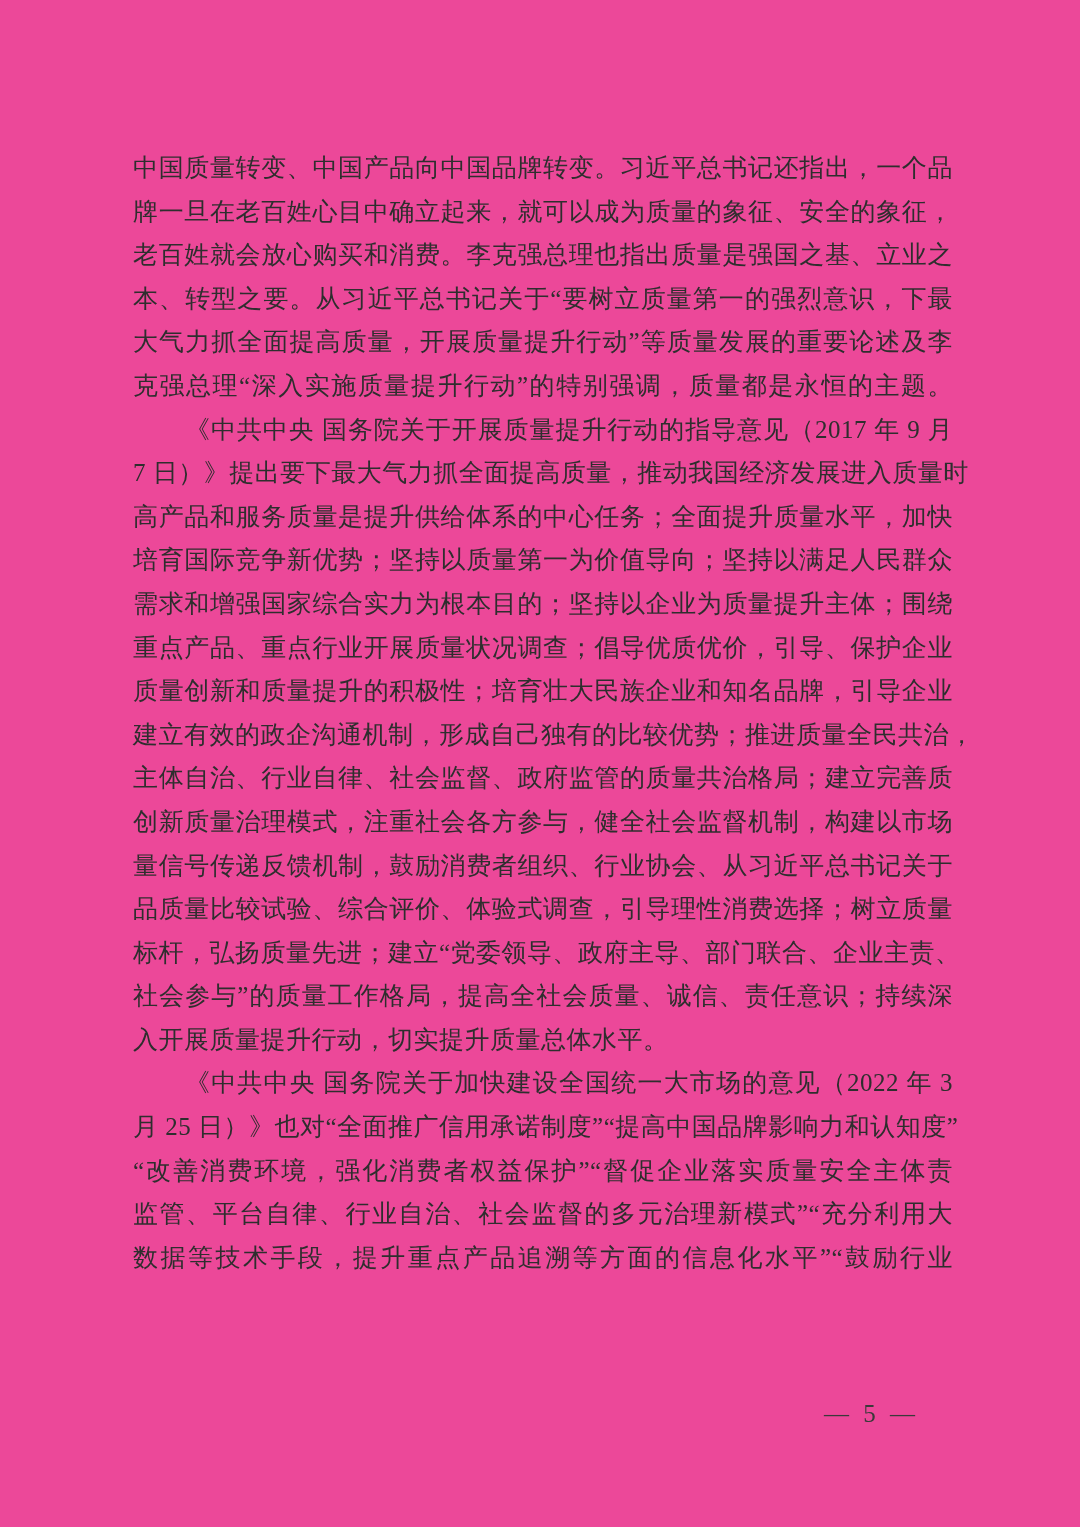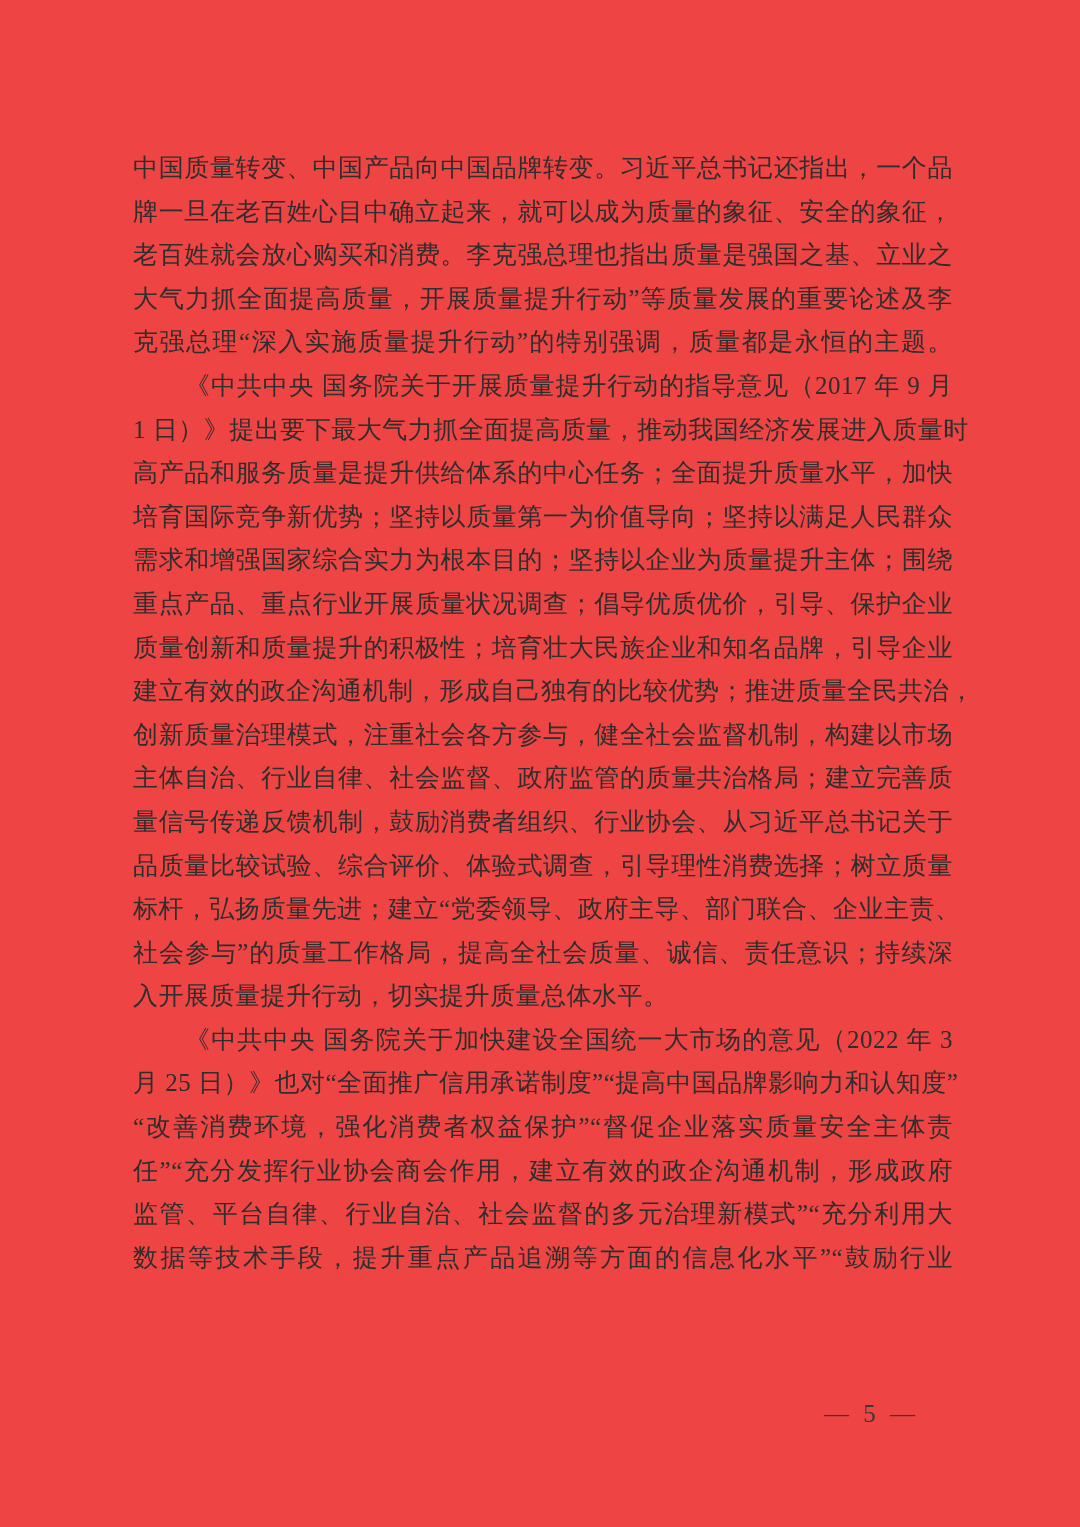--- a/index.html
+++ b/index.html
@@ -5,21 +5,21 @@
   html, body {
     margin: 0;
     padding: 0;
     background: #e8e8e8;
   }
   .page {
     position: relative;
     width: 1080px;
     height: 1527px;
     margin: 0 auto;
-    background: #ef4444;
+    background: #ec4899;
     overflow: hidden;
     font-family: "Liberation Serif", "DejaVu Serif", serif;
     color: #2e2e2e;
   }
   .content {
     position: absolute;
     left: 133px;
     top: 146px;
     width: 820px;
   }
@@ -54,47 +54,47 @@
 </head>
 <body>
 
 <div class="page">
   <div class="content">
 
     <div>
       <div class="line">中国质量转变、中国产品向中国品牌转变。习近平总书记还指出，一个品</div>
       <div class="line">牌一旦在老百姓心目中确立起来，就可以成为质量的象征、安全的象征，</div>
       <div class="line">老百姓就会放心购买和消费。李克强总理也指出质量是强国之基、立业之</div>
+      <div class="line">本、转型之要。从习近平总书记关于“要树立质量第一的强烈意识，下最</div>
       <div class="line">大气力抓全面提高质量，开展质量提升行动”等质量发展的重要论述及李</div>
       <div class="line">克强总理“深入实施质量提升行动”的特别强调，质量都是永恒的主题。</div>
     </div>
 
     <div>
       <div class="line indent">《中共中央 国务院关于开展质量提升行动的指导意见（2017 年 9 月</div>
-      <div class="line">1 日）》提出要下最大气力抓全面提高质量，推动我国经济发展进入质量时</div>
+      <div class="line">7 日）》提出要下最大气力抓全面提高质量，推动我国经济发展进入质量时</div>
       <div class="line">高产品和服务质量是提升供给体系的中心任务；全面提升质量水平，加快</div>
       <div class="line">培育国际竞争新优势；坚持以质量第一为价值导向；坚持以满足人民群众</div>
       <div class="line">需求和增强国家综合实力为根本目的；坚持以企业为质量提升主体；围绕</div>
       <div class="line">重点产品、重点行业开展质量状况调查；倡导优质优价，引导、保护企业</div>
       <div class="line">质量创新和质量提升的积极性；培育壮大民族企业和知名品牌，引导企业</div>
       <div class="line">建立有效的政企沟通机制，形成自己独有的比较优势；推进质量全民共治，</div>
+      <div class="line">主体自治、行业自律、社会监督、政府监管的质量共治格局；建立完善质</div>
       <div class="line">创新质量治理模式，注重社会各方参与，健全社会监督机制，构建以市场</div>
-      <div class="line">主体自治、行业自律、社会监督、政府监管的质量共治格局；建立完善质</div>
       <div class="line">量信号传递反馈机制，鼓励消费者组织、行业协会、从习近平总书记关于</div>
       <div class="line">品质量比较试验、综合评价、体验式调查，引导理性消费选择；树立质量</div>
       <div class="line">标杆，弘扬质量先进；建立“党委领导、政府主导、部门联合、企业主责、</div>
       <div class="line">社会参与”的质量工作格局，提高全社会质量、诚信、责任意识；持续深</div>
       <div class="line short">入开展质量提升行动，切实提升质量总体水平。</div>
     </div>
 
     <div>
       <div class="line indent">《中共中央 国务院关于加快建设全国统一大市场的意见（2022 年 3</div>
       <div class="line">月 25 日）》也对“全面推广信用承诺制度”“提高中国品牌影响力和认知度”</div>
       <div class="line">“改善消费环境，强化消费者权益保护”“督促企业落实质量安全主体责</div>
-      <div class="line">任”“充分发挥行业协会商会作用，建立有效的政企沟通机制，形成政府</div>
       <div class="line">监管、平台自律、行业自治、社会监督的多元治理新模式”“充分利用大</div>
       <div class="line">数据等技术手段，提升重点产品追溯等方面的信息化水平”“鼓励行业</div>
     </div>
 
   </div>
 
   <div class="footer">— 5 —</div>
 </div>
 
 </body></html>

